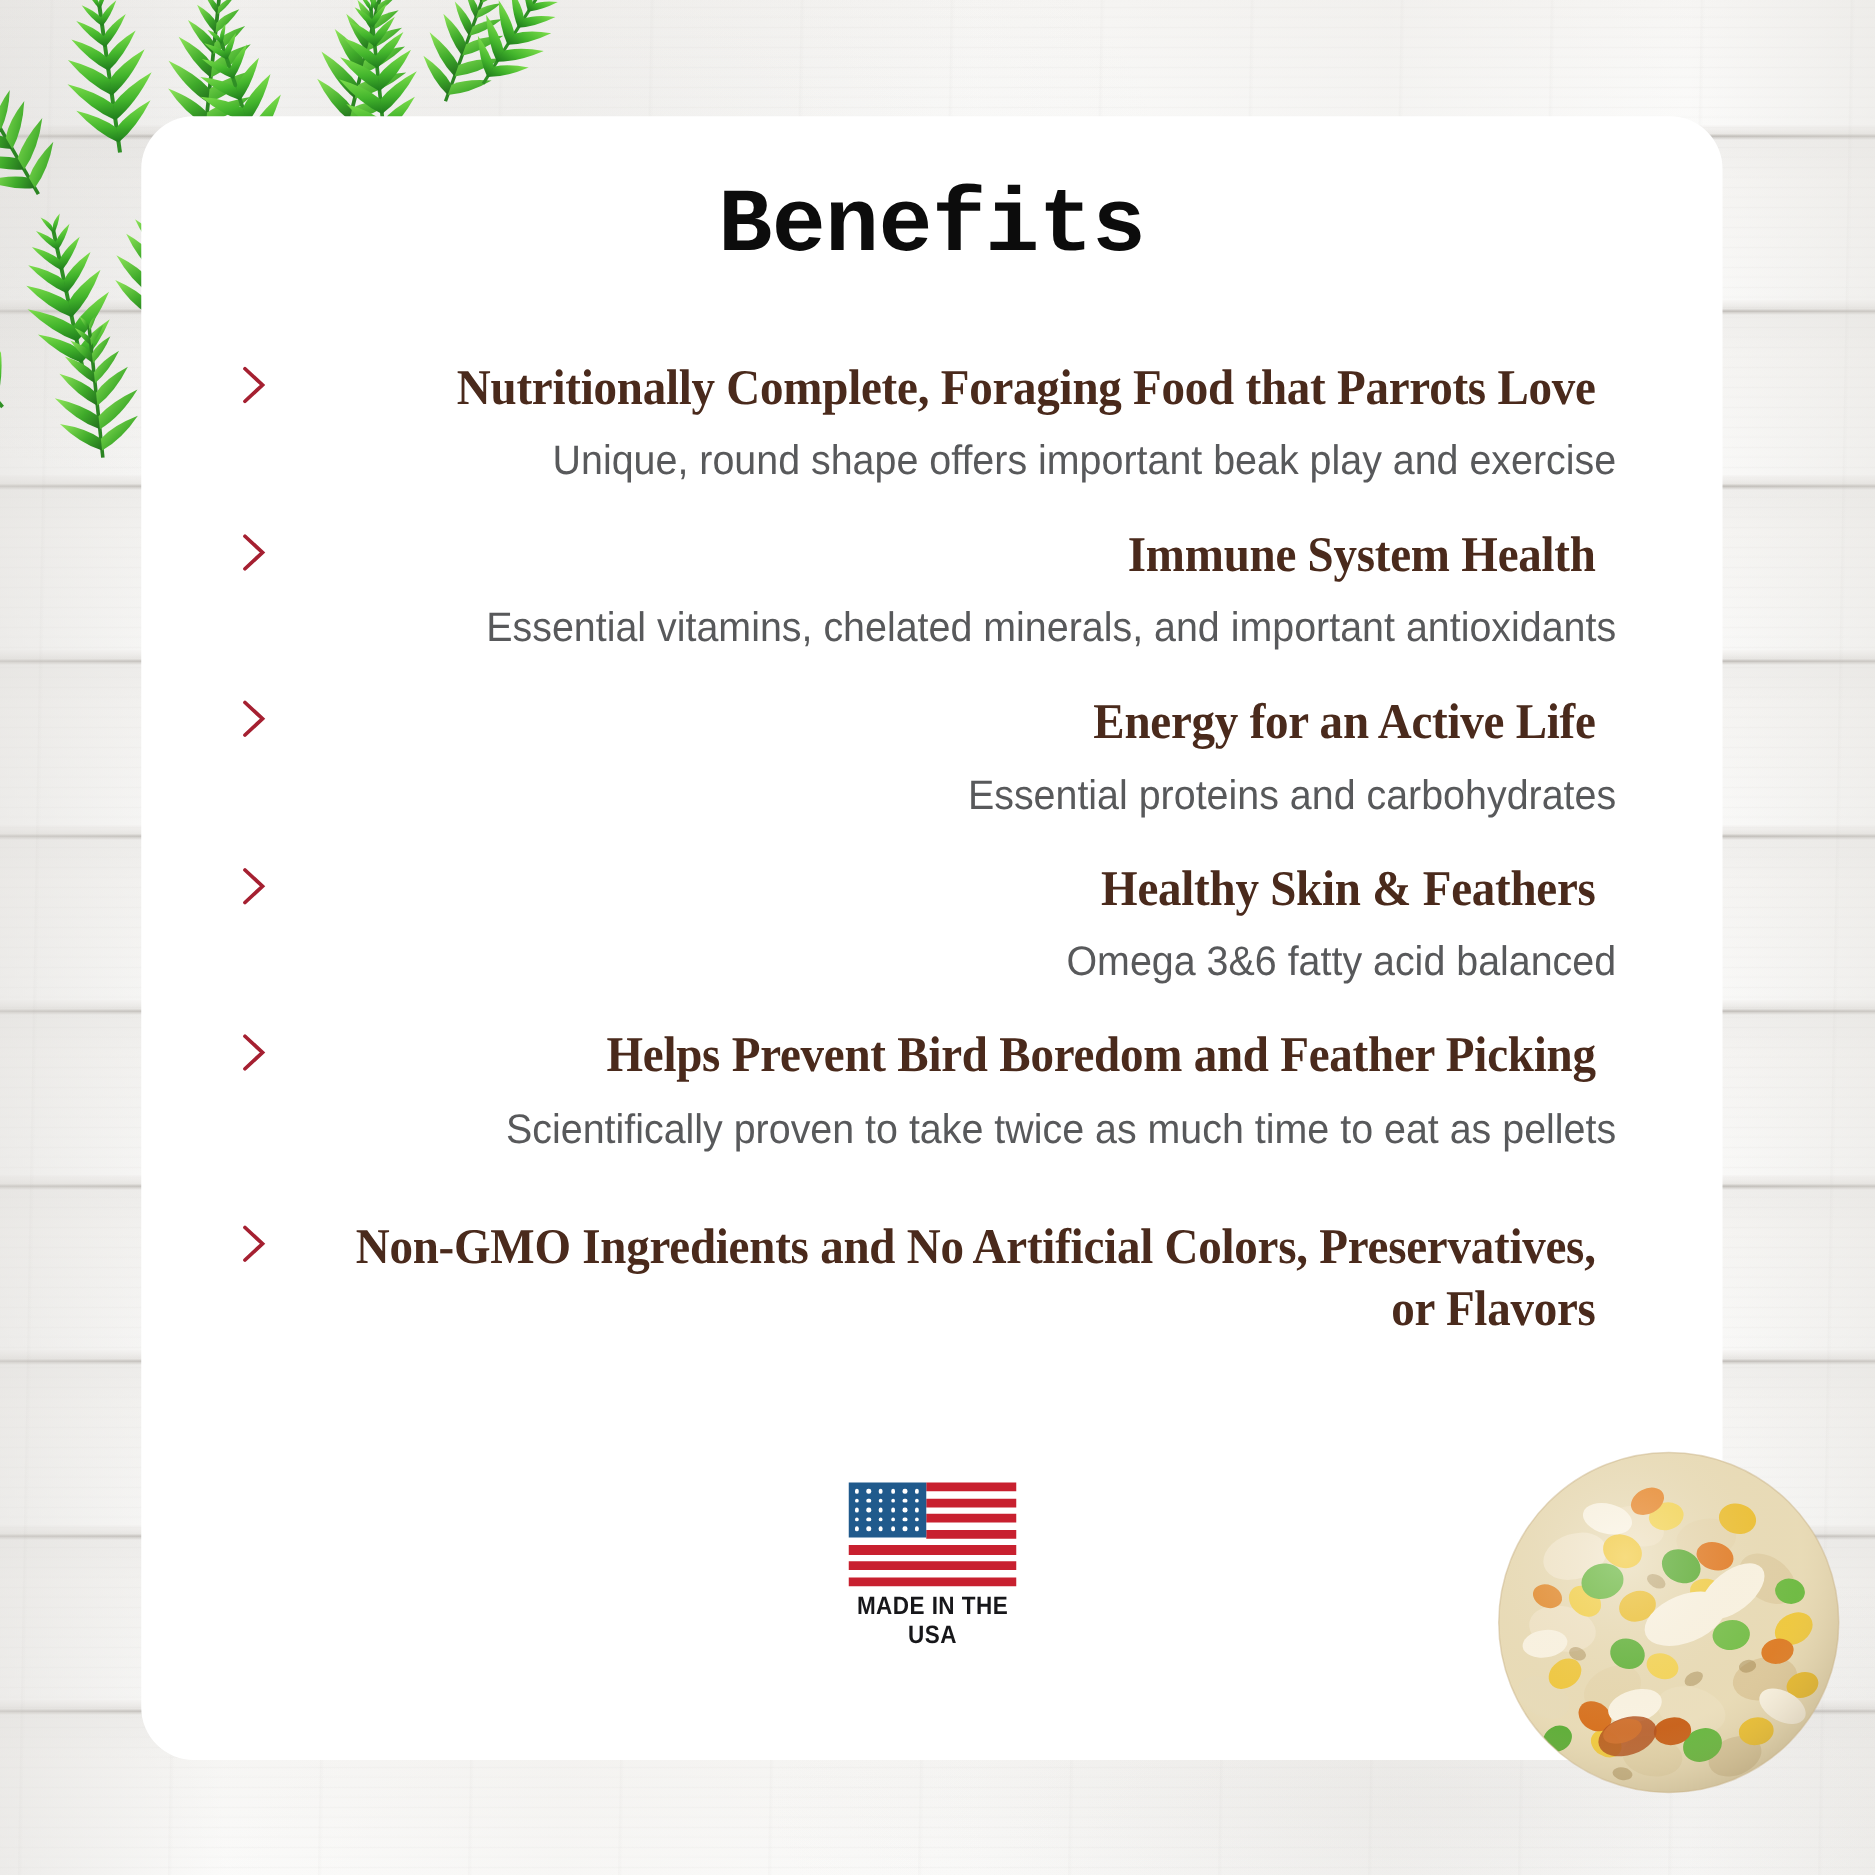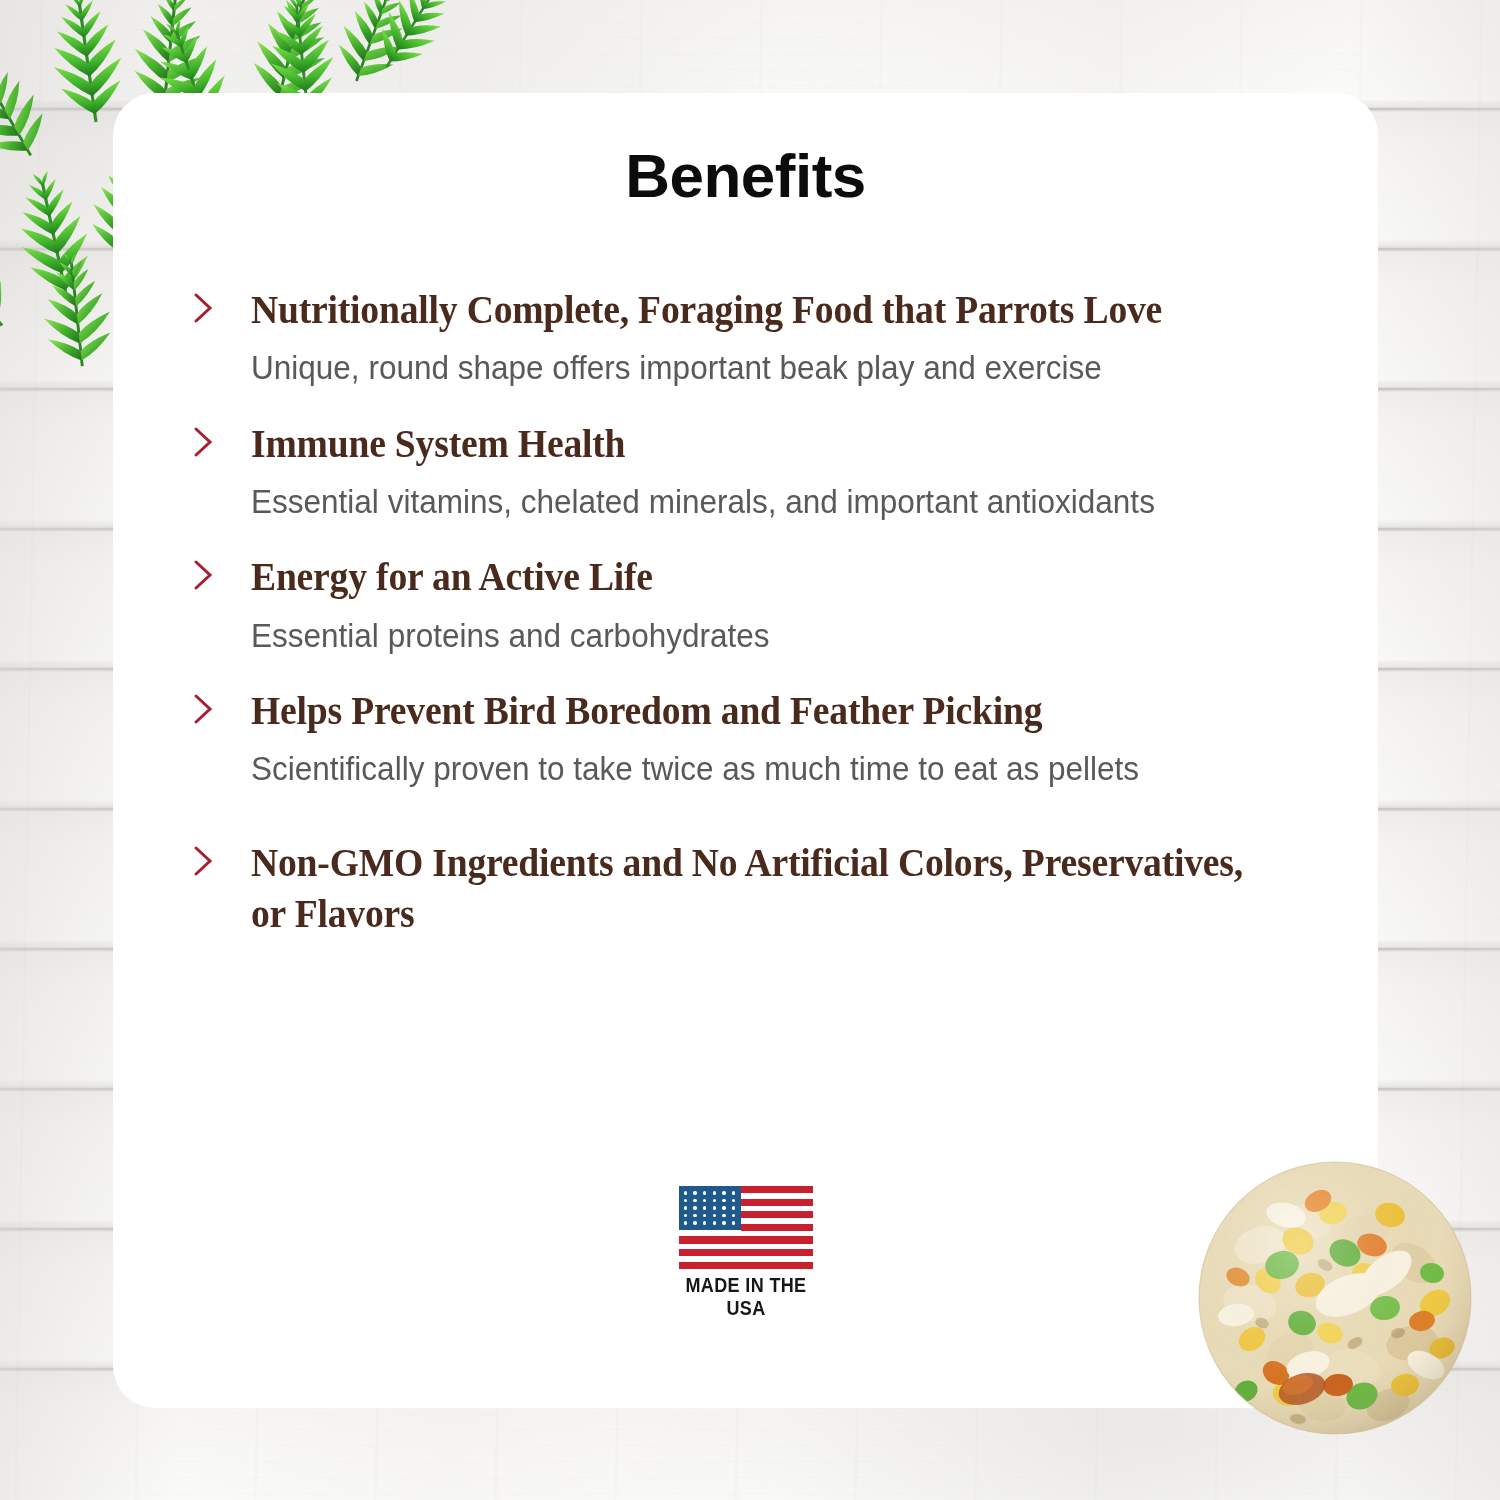--- a/index.html
+++ b/index.html
@@ -86,34 +86,35 @@
     border-radius: 42px;
   }
 
   
   #title {
     position: absolute;
     left: 0;
     right: 0;
     top: 52px;
     text-align: center;
-    font-family: Liberation Sans, sans-serif;
+    font-family: Liberation Mono, monospace;
     font-weight: 700;
-    font-size: 62px;
+    font-size: 72px;
     letter-spacing: -0.5px;
     color: #0c0c0c;
     line-height: 1;
   }
 
   
   #benefit-list {
     position: absolute;
     left: 78px;
     top: 192px;
     right: 36px;
+    text-align: right;
   }
 
   .benefit-item {
     position: relative;
     padding-left: 60px;
     margin-bottom: 28px;
   }
   .benefit-item:last-child { margin-bottom: 0; margin-top: 47px; }
 
   .chevron-icon {
@@ -329,20 +330,29 @@
     <div class="benefit-item">
       <span class="chevron-icon">
         <svg width="26" height="34" viewBox="0 0 26 34">
             <path d="M5 4 L19 17 L5 30" fill="none" stroke="#a52031" stroke-width="3" stroke-linecap="round" stroke-linejoin="miter"></path>
           </svg>
       </span>
       <div class="benefit-heading">Energy for an Active Life</div>
       <div class="benefit-sub">Essential proteins and carbohydrates</div>
     </div>
 
+    <div class="benefit-item">
+      <span class="chevron-icon">
+        <svg width="26" height="34" viewBox="0 0 26 34">
+            <path d="M5 4 L19 17 L5 30" fill="none" stroke="#a52031" stroke-width="3" stroke-linecap="round" stroke-linejoin="miter"></path>
+          </svg>
+      </span>
+      <div class="benefit-heading">Healthy Skin &amp; Feathers</div>
+      <div class="benefit-sub">Omega 3&amp;6 fatty acid balanced</div>
+    </div>
 
     <div class="benefit-item">
       <span class="chevron-icon">
         <svg width="26" height="34" viewBox="0 0 26 34">
             <path d="M5 4 L19 17 L5 30" fill="none" stroke="#a52031" stroke-width="3" stroke-linecap="round" stroke-linejoin="miter"></path>
           </svg>
       </span>
       <div class="benefit-heading">Helps Prevent Bird Boredom and Feather Picking</div>
       <div class="benefit-sub">Scientifically proven to take twice as much time to eat as pellets</div>
     </div>

